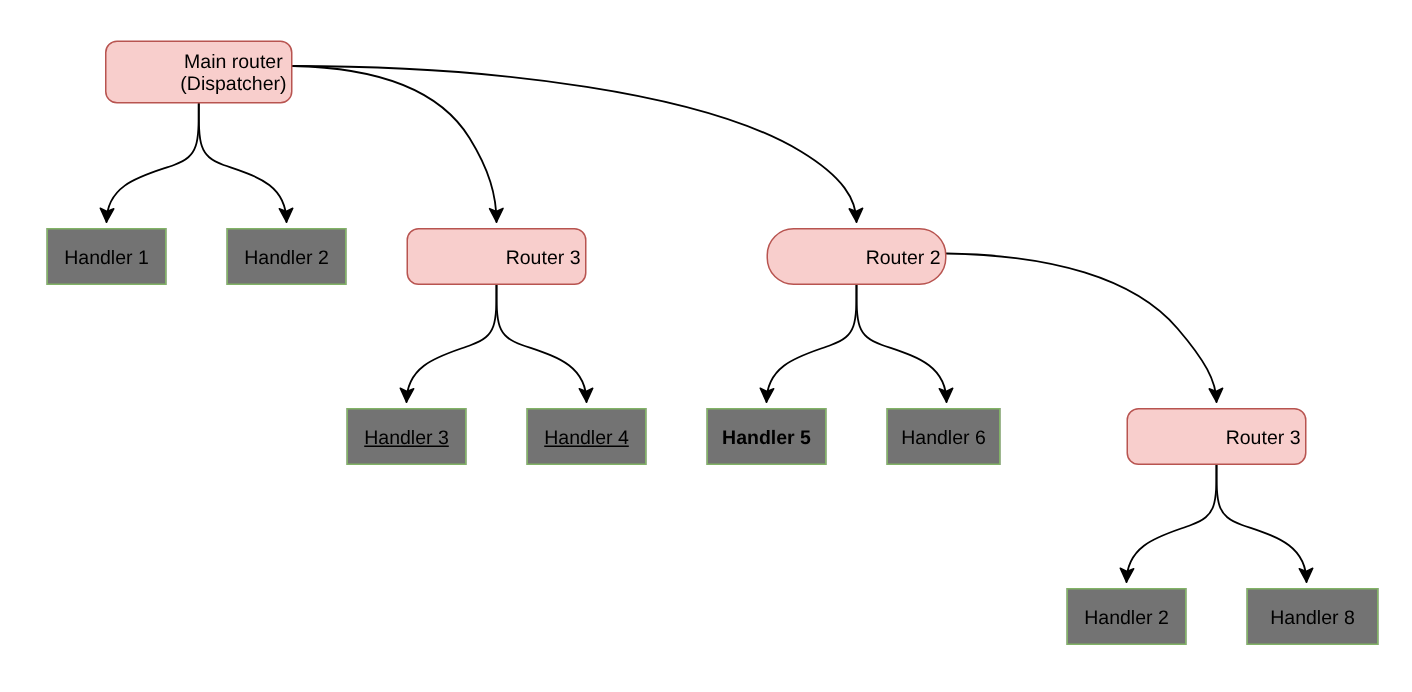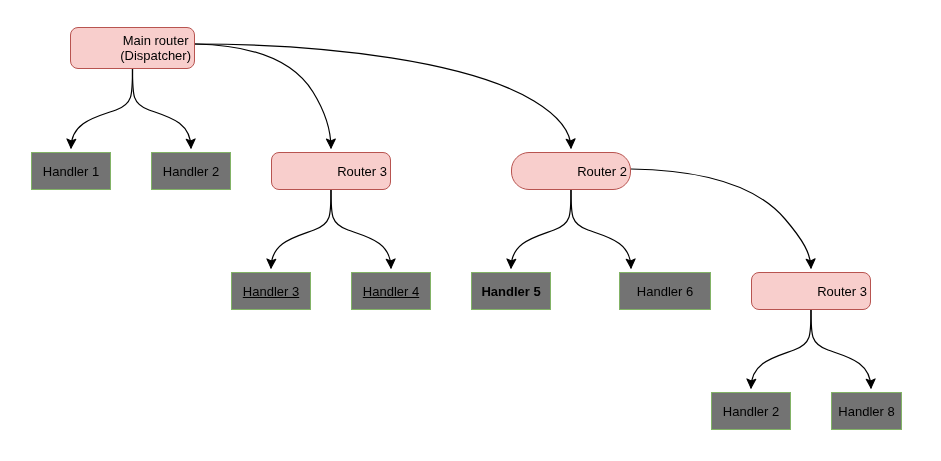--- a/index.html
+++ b/index.html
@@ -142,27 +142,27 @@
       </div>
       <div class="node node-handler" style="left: 231px; top: 272px; width: 80px; height: 38px; text-decoration: underline;">
         <span class="node-label">Handler 3</span>
       </div>
       <div class="node node-handler" style="left: 351px; top: 272px; width: 80px; height: 38px; text-decoration: underline;">
         <span class="node-label">Handler 4</span>
       </div>
       <div class="node node-handler" style="left: 471px; top: 272px; width: 80px; height: 38px; font-weight: bold;">
         <span class="node-label">Handler 5</span>
       </div>
-      <div class="node node-handler" style="left: 619px; top: 272px; width: 92px; height: 38px;">
+      <div class="node node-handler" style="left: 591px; top: 272px; width: 76px; height: 38px;">
         <span class="node-label">Handler 6</span>
       </div>
       <div class="node node-router" style="left: 751px; top: 272px; width: 120px; height: 38px;">
         <span class="node-label">Router 3</span>
       </div>
       <div class="node node-handler" style="left: 711px; top: 392px; width: 80px; height: 38px;">
         <span class="node-label">Handler 2</span>
       </div>
-      <div class="node node-handler" style="left: 831px; top: 392px; width: 71px; height: 38px;">
+      <div class="node node-handler" style="left: 831px; top: 392px; width: 88px; height: 38px;">
         <span class="node-label">Handler 8</span>
       </div>
     </div>
 
 </div>
 
 </body></html>

